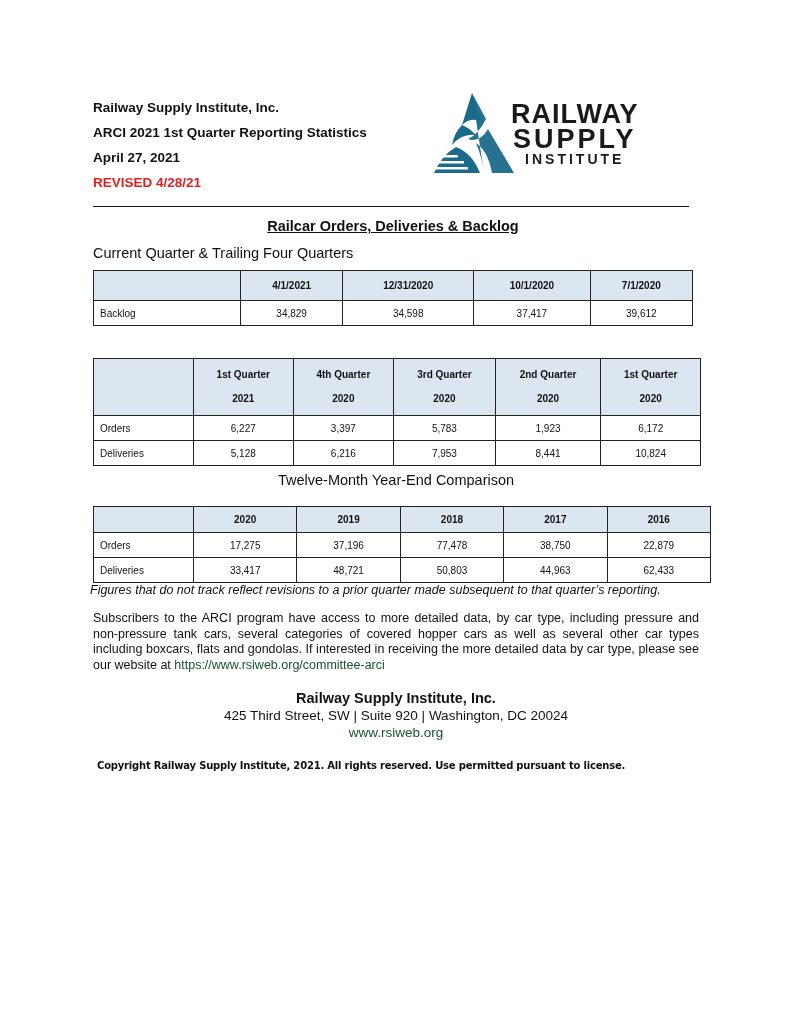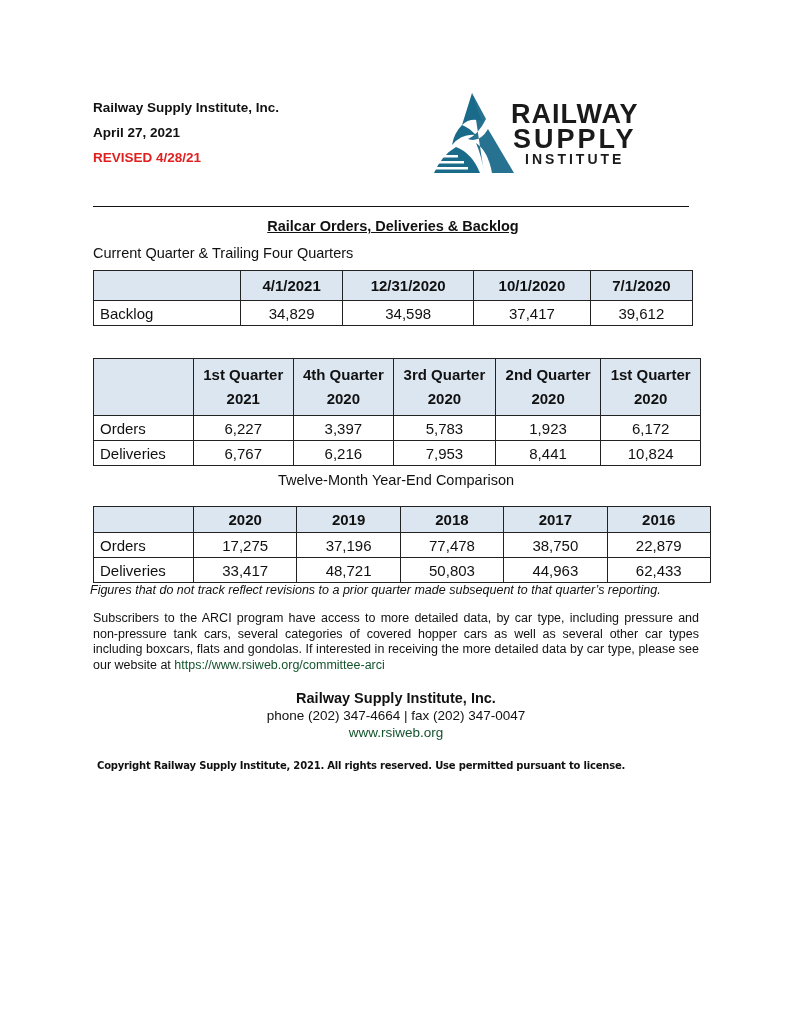--- a/index.html
+++ b/index.html
@@ -8,21 +8,21 @@
   .hdr { position: absolute; left: 93px; top: 95px; font-weight: bold; font-size: 13.5px; line-height: 25px; }
   .hdr .revised { color: #e02020; }
   .logo { position: absolute; left: 432px; top: 93px; width: 210px; height: 82px; }
   .logo-text { position: absolute; left: 79px; top: 8px; color: #1a1a1a; font-weight: bold; text-align: center; }
   .logo-text .l1 { font-size: 27px; letter-spacing: 1px; line-height: 26px; }
   .logo-text .l2 { font-size: 27px; letter-spacing: 3px; line-height: 24px; }
   .logo-text .l3 { font-size: 14px; letter-spacing: 3px; line-height: 16px; }
   .rule { position: absolute; left: 93px; top: 206px; width: 596px; height: 0; border-top: 1.5px solid #111; }
   .title { position: absolute; left: 93px; top: 218px; width: 600px; text-align: center; font-weight: bold; font-size: 14.5px; text-decoration: underline; }
   .subtitle { position: absolute; left: 93px; top: 245px; font-size: 14.5px; }
-  table { position: absolute; border-collapse: collapse; font-size: 15px; border-radius: 7px; }
+  table { position: absolute; border-collapse: collapse; font-size: 10px; border-radius: 7px; }
   td, th { border: 1.3px solid #222; padding: 0; text-align: center; }
   th { background: #dce6f1; font-weight: bold; }
   td.rowlbl { text-align: left; padding-left: 6px; }
   #t1 { left: 93px; top: 270px; width: 600px; }
   #t1 th { height: 29px; } #t1 td { height: 24px; }
   #t2 { left: 93px; top: 358px; width: 608px; }
   #t2 th { height: 56px; line-height: 24px; } #t2 td { height: 24px; }
   #t3 { left: 93px; top: 506px; width: 618px; }
   #t3 th { height: 25px; } #t3 td { height: 24px; }
   .sec2 { position: absolute; left: 93px; top: 472px; width: 606px; text-align: center; font-size: 14.5px; }
@@ -31,20 +31,21 @@
   a { color: #14532d; }
   .footer { position: absolute; left: 93px; top: 690px; width: 606px; text-align: center; font-size: 13.5px; line-height: 17px; }
   .footer .org { font-weight: bold; font-size: 14.5px; }
   .copy { position: absolute; left: 97px; top: 760px; font-family: "DejaVu Sans", sans-serif; font-weight: bold; font-size: 10px; letter-spacing: -0.2px; }
 </style>
 </head>
 <body>
 
 <div class="hdr">
   <div>Railway Supply Institute, Inc.</div>
+  <div>ARCI 2021 1st Quarter Reporting Statistics</div>
   <div>April 27, 2021</div>
   <div class="revised">REVISED 4/28/21</div>
 </div>
 
 <div class="logo">
   <svg width="82" height="82" viewBox="0 0 82 82" style="position:absolute;left:0;top:0;">
     <g fill="#1a6a8a">
       <path d="M40 0 L30 32 Q38 24 50 28 Q44 14 40 0 Z"></path>
       <path d="M40 0 L54 26 Q46 42 36 46 Q48 50 56 36 L82 80 L60 80 Q56 58 44 50 Q50 64 52 80 Z" opacity="0.95"></path>
       <path d="M30 32 Q22 40 20 52 Q30 40 44 42 Q36 34 30 32 Z"></path>
@@ -100,21 +101,21 @@
   <tr>
     <td class="rowlbl">Orders</td>
     <td>6,227</td>
     <td>3,397</td>
     <td>5,783</td>
     <td>1,923</td>
     <td>6,172</td>
   </tr>
   <tr>
     <td class="rowlbl">Deliveries</td>
-    <td>6,767</td>
+    <td>5,128</td>
     <td>6,216</td>
     <td>7,953</td>
     <td>8,441</td>
     <td>10,824</td>
   </tr>
 </tbody>
   </table>
 
 <div class="sec2">Twelve-Month Year-End Comparison</div>
 
@@ -146,17 +147,17 @@
   </tr>
 </tbody>
   </table>
 
 <div class="note">Figures that do not track reflect revisions to a prior quarter made subsequent to that quarter’s reporting.</div>
 
 <div class="para"><span>Subscribers to the ARCI program have access to more detailed data, by car type, including pressure and non-pressure tank cars, several categories of covered hopper cars as well as several other car types including boxcars, flats and gondolas.  If interested in receiving the more detailed data by car type, please see our website at </span><a>https://www.rsiweb.org/committee-arci</a></div>
 
 <div class="footer">
   <div class="org">Railway Supply Institute, Inc.</div>
-  <div>phone (202) 347-4664 | fax (202) 347-0047</div>
+  <div>425 Third Street, SW | Suite 920 | Washington, DC 20024</div>
   <div><a>www.rsiweb.org</a></div>
 </div>
 
 <div class="copy">Copyright Railway Supply Institute, 2021.  All rights reserved.  Use permitted pursuant to license.</div>
 
 </body></html>

